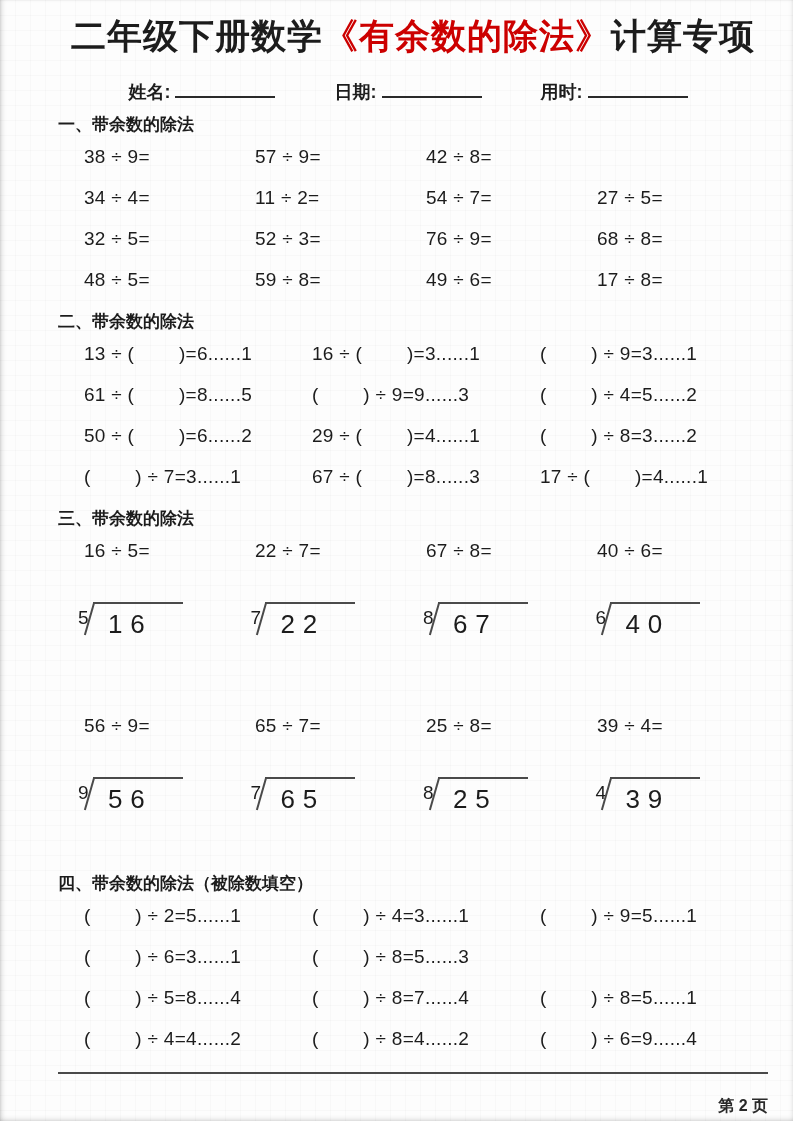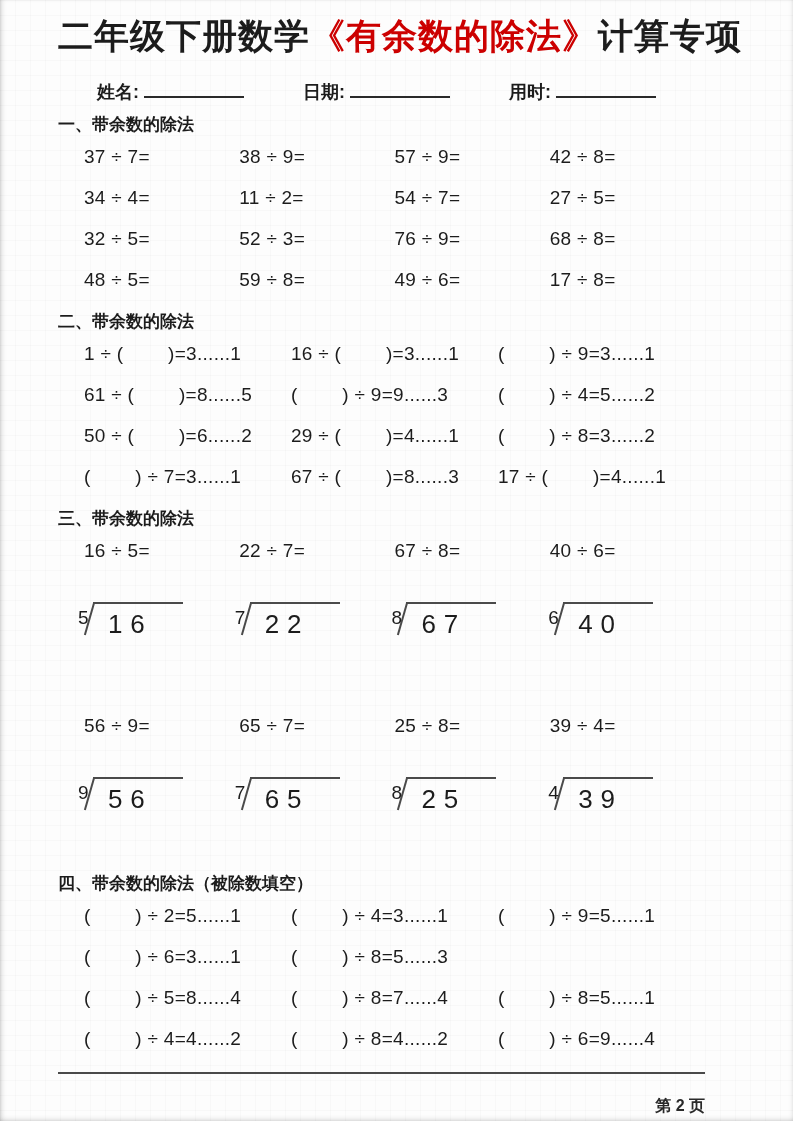--- a/index.html
+++ b/index.html
@@ -5,21 +5,21 @@
   * { margin:0; padding:0; box-sizing:border-box; }
   html,body { width:793px; height:1121px; }
   body {
     font-family:"Liberation Sans", sans-serif;
     color:#1c1c1c;
     background:#ffffff;
     overflow:hidden;
   }
   .page {
     width:793px; height:1121px;
-    padding:14px 88px 0 58px;
+    padding:14px 25px 0 58px;
     background-color:#fdfdfd;
     background-image:
       linear-gradient(rgba(0,0,0,0.020) 1px, transparent 1px),
       linear-gradient(90deg, rgba(0,0,0,0.020) 1px, transparent 1px);
     background-size:15px 15px;
     box-shadow: inset 4px 0 6px -4px rgba(0,0,0,0.25), inset -3px 0 5px -3px rgba(0,0,0,0.12), inset 0 -4px 6px -4px rgba(0,0,0,0.2);
   }
   .title {
     text-align:center;
     font-size:35px;
@@ -120,21 +120,20 @@
 
   <div class="info-line">
     <span class="info-item"><span>姓名:</span><span class="blank"></span></span>
     <span class="info-item"><span>日期:</span><span class="blank"></span></span>
     <span class="info-item"><span>用时:</span><span class="blank"></span></span>
   </div>
 
   <section>
     <h2 class="sec-heading">一、带余数的除法</h2>
     <div class="prow cols4">
-      <span class="problem">37 ÷ 7=</span>
       <span class="problem">38 ÷ 9=</span>
       <span class="problem">57 ÷ 9=</span>
       <span class="problem">42 ÷ 8=</span>
     </div>
     <div class="prow cols4">
       <span class="problem">34 ÷ 4=</span>
       <span class="problem">11 ÷ 2=</span>
       <span class="problem">54 ÷ 7=</span>
       <span class="problem">27 ÷ 5=</span>
     </div>
@@ -148,21 +147,21 @@
       <span class="problem">48 ÷ 5=</span>
       <span class="problem">59 ÷ 8=</span>
       <span class="problem">49 ÷ 6=</span>
       <span class="problem">17 ÷ 8=</span>
     </div>
   </section>
 
   <section>
     <h2 class="sec-heading">二、带余数的除法</h2>
     <div class="prow cols3">
-      <span class="problem">1 ÷ (        )=3......1</span>
+      <span class="problem">13 ÷ (        )=6......1</span>
       <span class="problem">16 ÷ (        )=3......1</span>
       <span class="problem">(        ) ÷ 9=3......1</span>
     </div>
     <div class="prow cols3">
       <span class="problem">61 ÷ (        )=8......5</span>
       <span class="problem">(        ) ÷ 9=9......3</span>
       <span class="problem">(        ) ÷ 4=5......2</span>
     </div>
     <div class="prow cols3">
       <span class="problem">50 ÷ (        )=6......2</span>

